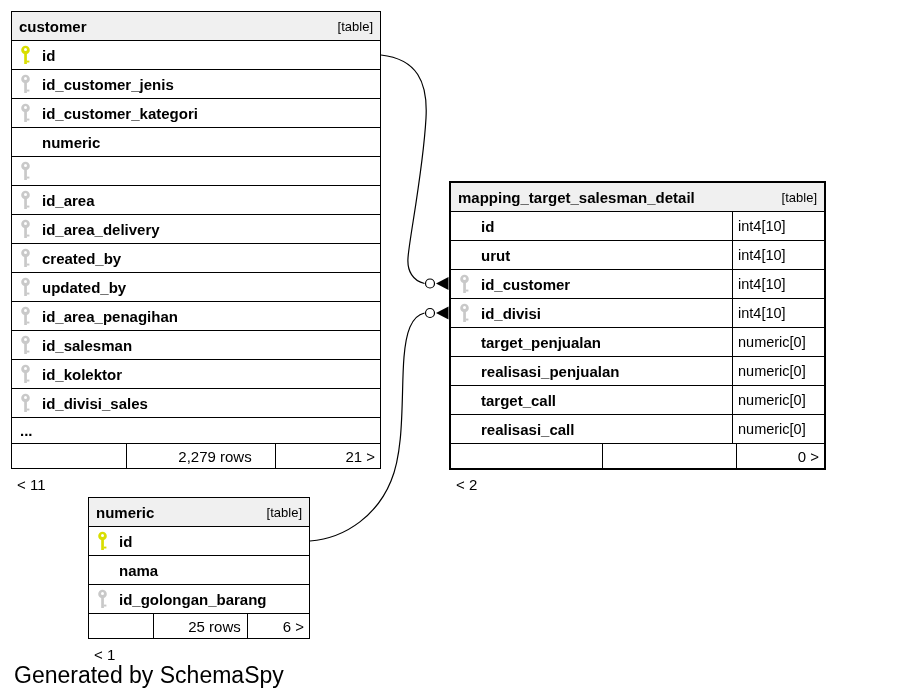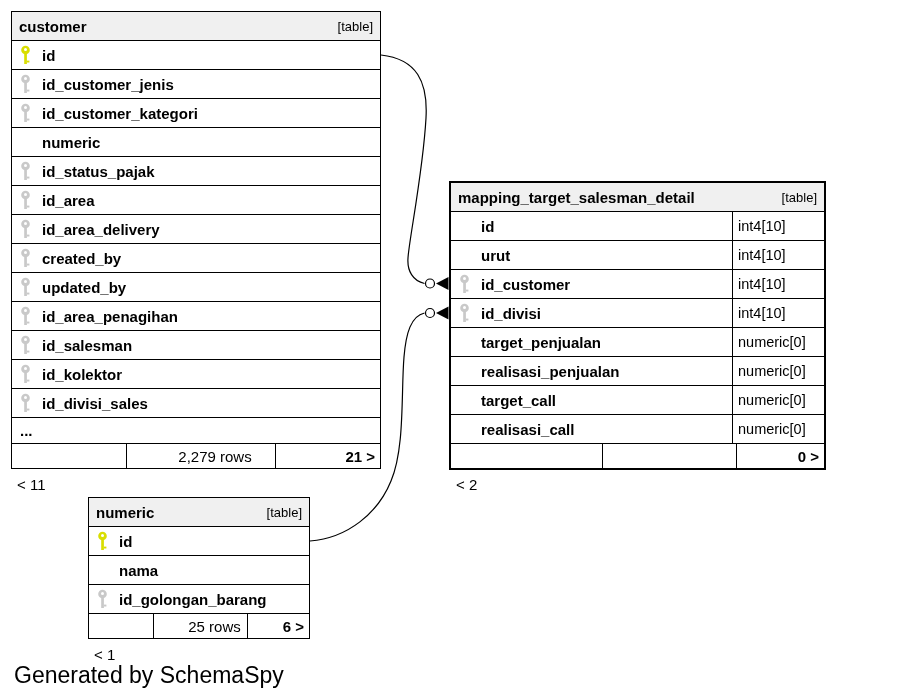--- a/index.html
+++ b/index.html
@@ -33,21 +33,21 @@
     width:92px;flex:none;align-self:stretch;display:flex;align-items:center;
     border-left:1px solid #000;padding-left:5px;font-size:14.5px;box-sizing:border-box;margin-left:44px;
   }
   .t-footer{display:flex;align-items:stretch;height:24px;font-size:15px;}
   .f-left{width:var(--fl,80px);padding-left:5px;box-sizing:border-box;display:flex;align-items:center;margin-top:40px;}
   .f-center{
     width:var(--fc,100px);box-sizing:border-box;
     border-left:1px solid #000;border-right:1px solid #000000;
     display:flex;align-items:center;justify-content:center;white-space:nowrap;padding-left:28px;
   }
-  .f-right{flex:1;display:flex;align-items:center;justify-content:flex-end;padding-right:5px;font-weight:bold;}
+  .f-right{flex:1;display:flex;align-items:center;justify-content:flex-end;padding-right:5px;}
   .note{position:absolute;left:14px;top:662px;font-size:23px;}
 </style>
 </head>
 <body>
 
 <svg id="wires" viewBox="0 0 905 693" xmlns="http://www.w3.org/2000/svg">
   <g>
     <path d="M 381 55 C 417 59 428 82 426 118 C 423 172 409 240 408 258 C 407 271 413 281 424.5 283.5" fill="none" stroke="#000" stroke-width="1.2"></path>
     <circle cx="430" cy="283.5" r="4.5" fill="#fff" stroke="#000" stroke-width="1.2"></circle>
     <polygon points="436,283.5 448.5,277 448.5,290" fill="#000"></polygon>
@@ -103,21 +103,20 @@
     </div>
     <div class="t-row">
       <span class="icon-slot">
         <svg width="12" height="20" viewBox="0 0 12 20">
           <circle cx="5.5" cy="5" r="4.3" fill="#c9c9c9"></circle>
           <circle cx="5.5" cy="4.5" r="1.5" fill="#fff"></circle>
           <rect x="4.2" y="8.6" width="2.7" height="10.4" fill="#c9c9c9"></rect>
           <rect x="6.9" y="15.6" width="2.5" height="1.9" fill="#c9c9c9"></rect>
         </svg>
       </span>
-      <span class="col-name">id_status_pajak</span>
     </div>
     <div class="t-row">
       <span class="icon-slot">
         <svg width="12" height="20" viewBox="0 0 12 20">
           <circle cx="5.5" cy="5" r="4.3" fill="#c9c9c9"></circle>
           <circle cx="5.5" cy="4.5" r="1.5" fill="#fff"></circle>
           <rect x="4.2" y="8.6" width="2.7" height="10.4" fill="#c9c9c9"></rect>
           <rect x="6.9" y="15.6" width="2.5" height="1.9" fill="#c9c9c9"></rect>
         </svg>
       </span>

